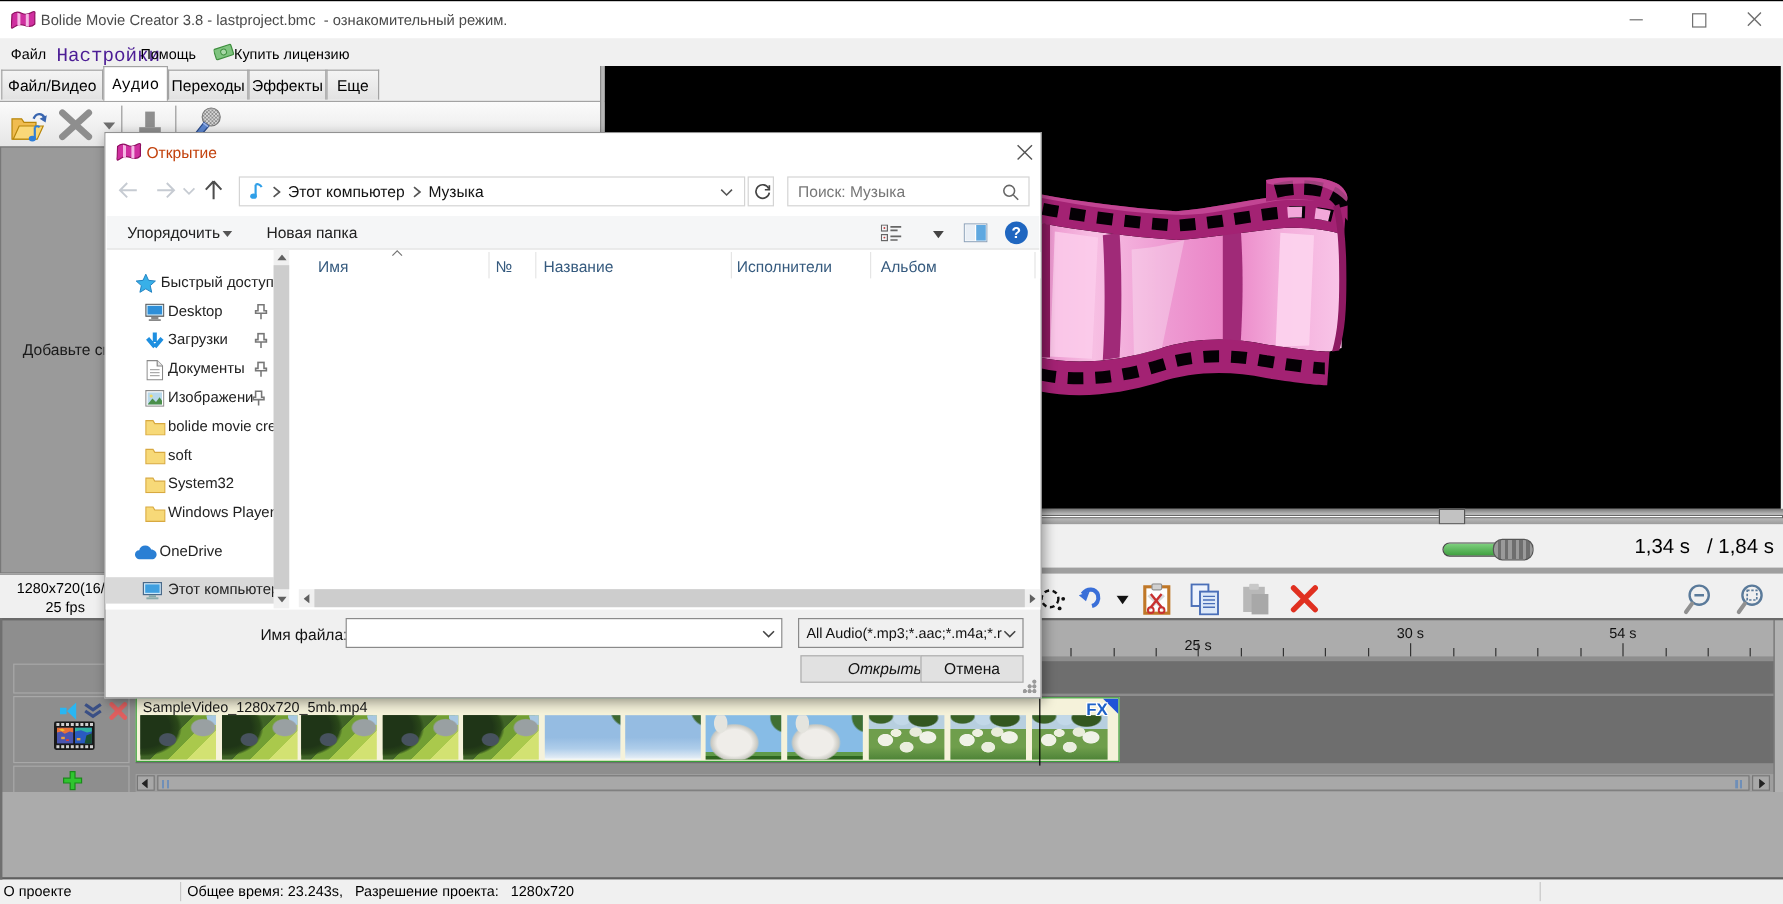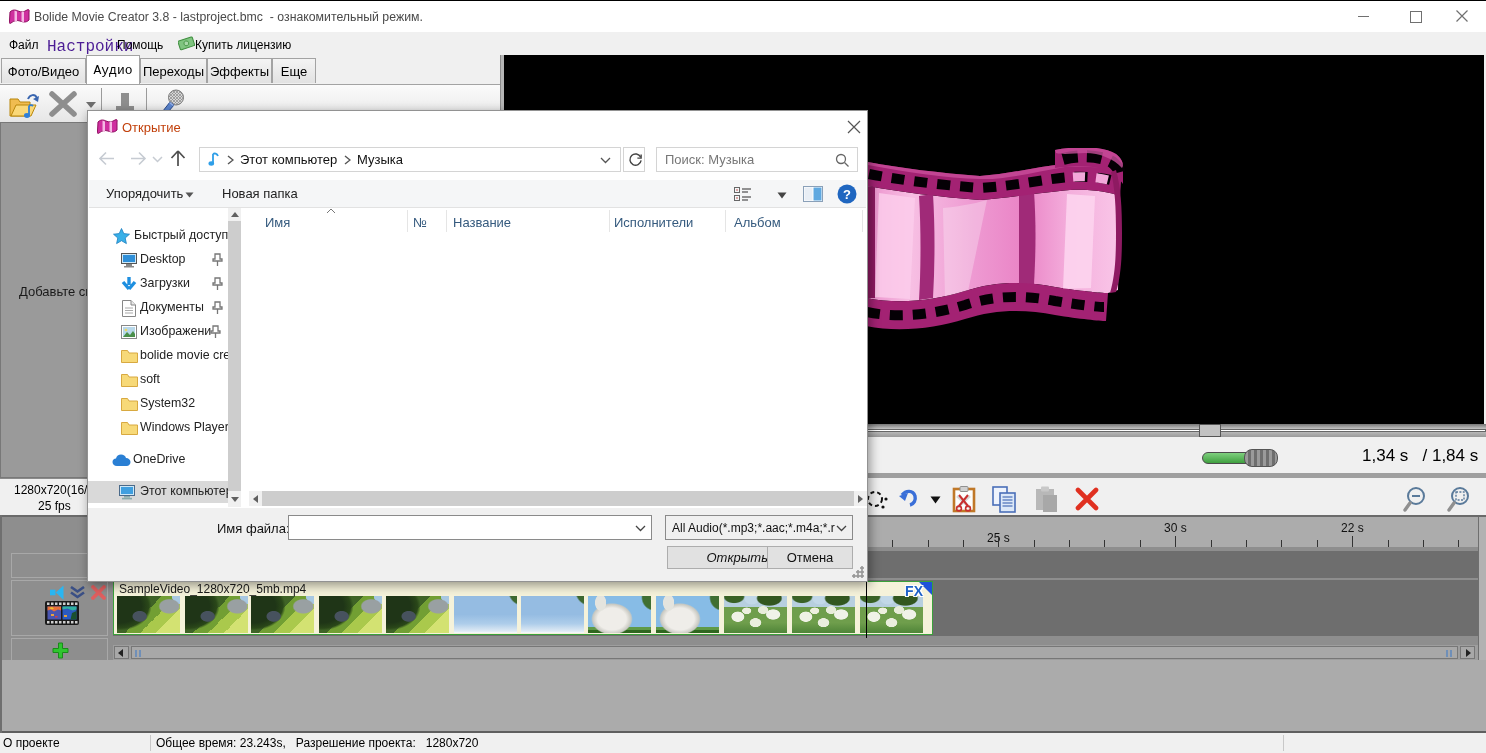--- a/index.html
+++ b/index.html
@@ -55,21 +55,21 @@
   <svg class="a" style="left:178px;top:3px;" width="17" height="17" viewBox="0 0 17 17">
       <g transform="rotate(-18 8 9)">
         <rect x="1" y="4" width="15" height="9" rx="1" fill="#7fc47f" stroke="#3f8f3f" stroke-width="1"></rect>
         <circle cx="8.5" cy="8.5" r="2.4" fill="#a8d8a8" stroke="#3f8f3f" stroke-width="0.8"></circle>
       </g>
     </svg>
   <div class="a tx" style="left:195px;top:6px;font-size:12px;color:#000;">Купить лицензию</div>
 </div>
 
 <div class="a" style="left:0;top:55px;width:507px;height:29px;background:#f0f0f0;">
-  <div class="a tx" style="left:1px;top:3px;width:85px;height:25px;background:linear-gradient(#f4f4f4,#e2e2e2);border:1px solid #a3a3a3;border-bottom:none;box-sizing:border-box;font-size:13px;text-align:center;padding-top:5px;">Фото/Видео</div>
+  <div class="a tx" style="left:1px;top:3px;width:85px;height:25px;background:linear-gradient(#f4f4f4,#e2e2e2);border:1px solid #a3a3a3;border-bottom:none;box-sizing:border-box;font-size:13px;text-align:center;padding-top:5px;">Файл/Видео</div>
   <div class="a tx" style="left:86px;top:0;width:54px;height:29px;background:#fff;border:1px solid #a3a3a3;border-bottom:none;box-sizing:border-box;font-size:13px;text-align:center;padding-top:7px;z-index:2;font-family:Liberation Mono, monospace;">Аудио</div>
   <div class="a tx" style="left:140px;top:3px;width:67px;height:25px;background:linear-gradient(#f4f4f4,#e2e2e2);border:1px solid #a3a3a3;border-bottom:none;box-sizing:border-box;font-size:13px;text-align:center;padding-top:5px;">Переходы</div>
   <div class="a tx" style="left:207px;top:3px;width:65px;height:25px;background:linear-gradient(#f4f4f4,#e2e2e2);border:1px solid #a3a3a3;border-bottom:none;box-sizing:border-box;font-size:13px;text-align:center;padding-top:5px;">Эффекты</div>
   <div class="a tx" style="left:272px;top:3px;width:44px;height:25px;background:linear-gradient(#f4f4f4,#e2e2e2);border:1px solid #a3a3a3;border-bottom:none;box-sizing:border-box;font-size:13px;text-align:center;padding-top:5px;">Еще</div>
 </div>
 
 <div class="a" style="left:0;top:84px;width:507px;height:38px;background:linear-gradient(#fbfbfb,#e6e6e6);border-top:1px solid #a3a3a3;box-sizing:border-box;">
   <svg class="a" style="left:8px;top:6px;" width="32" height="28" viewBox="0 0 32 28" id="ic-folder">
     <path d="M20,8 C22,3 27,3 29,7" fill="none" stroke="#3a66b0" stroke-width="2"></path>
       <path d="M31,5 L30,11 L25,8 Z" fill="#3a66b0"></path>
@@ -214,21 +214,21 @@
     <rect x="10" y="6" width="8" height="8" fill="none" stroke="#5a7a9a" stroke-width="1.4" stroke-dasharray="2 1.4"></rect>
     <line x1="8" y1="17" x2="3" y2="24" stroke="#909090" stroke-width="3.4" stroke-linecap="round"></line>
   </svg>
 </div>
 
 <div class="a" style="left:0;top:515px;width:1486px;height:145px;background:#8e8e8e;border-top:2px solid #6a6a6a;box-sizing:border-box;">
 
   <div class="a" style="left:113px;top:0px;width:1365px;height:30px;background:#acacac;" id="ruler">
     <div class="a tx" style="left:874px;top:4px;font-size:12px;color:#111;margin-top:10px;">25 s</div>
     <div class="a tx" style="left:1051px;top:4px;font-size:12px;color:#111;">30 s</div>
-    <div class="a tx" style="left:1228px;top:4px;font-size:12px;color:#111;">22 s</div>
+    <div class="a tx" style="left:1228px;top:4px;font-size:12px;color:#111;">54 s</div>
     <div class="a" style="left:744px;top:23px;width:1px;height:7px;background:#333;"></div>
     <div class="a" style="left:779px;top:23px;width:1px;height:7px;background:#333;"></div>
     <div class="a" style="left:815px;top:23px;width:1px;height:7px;background:#333;"></div>
     <div class="a" style="left:850px;top:23px;width:1px;height:7px;background:#333;"></div>
     <div class="a" style="left:885px;top:19px;width:1px;height:11px;background:#333;"></div>
     <div class="a" style="left:921px;top:23px;width:1px;height:7px;background:#333;"></div>
     <div class="a" style="left:956px;top:23px;width:1px;height:7px;background:#333;"></div>
     <div class="a" style="left:991px;top:23px;width:1px;height:7px;background:#333;"></div>
     <div class="a" style="left:1027px;top:23px;width:1px;height:7px;background:#333;"></div>
     <div class="a" style="left:1062px;top:19px;width:1px;height:11px;background:#333;"></div>

